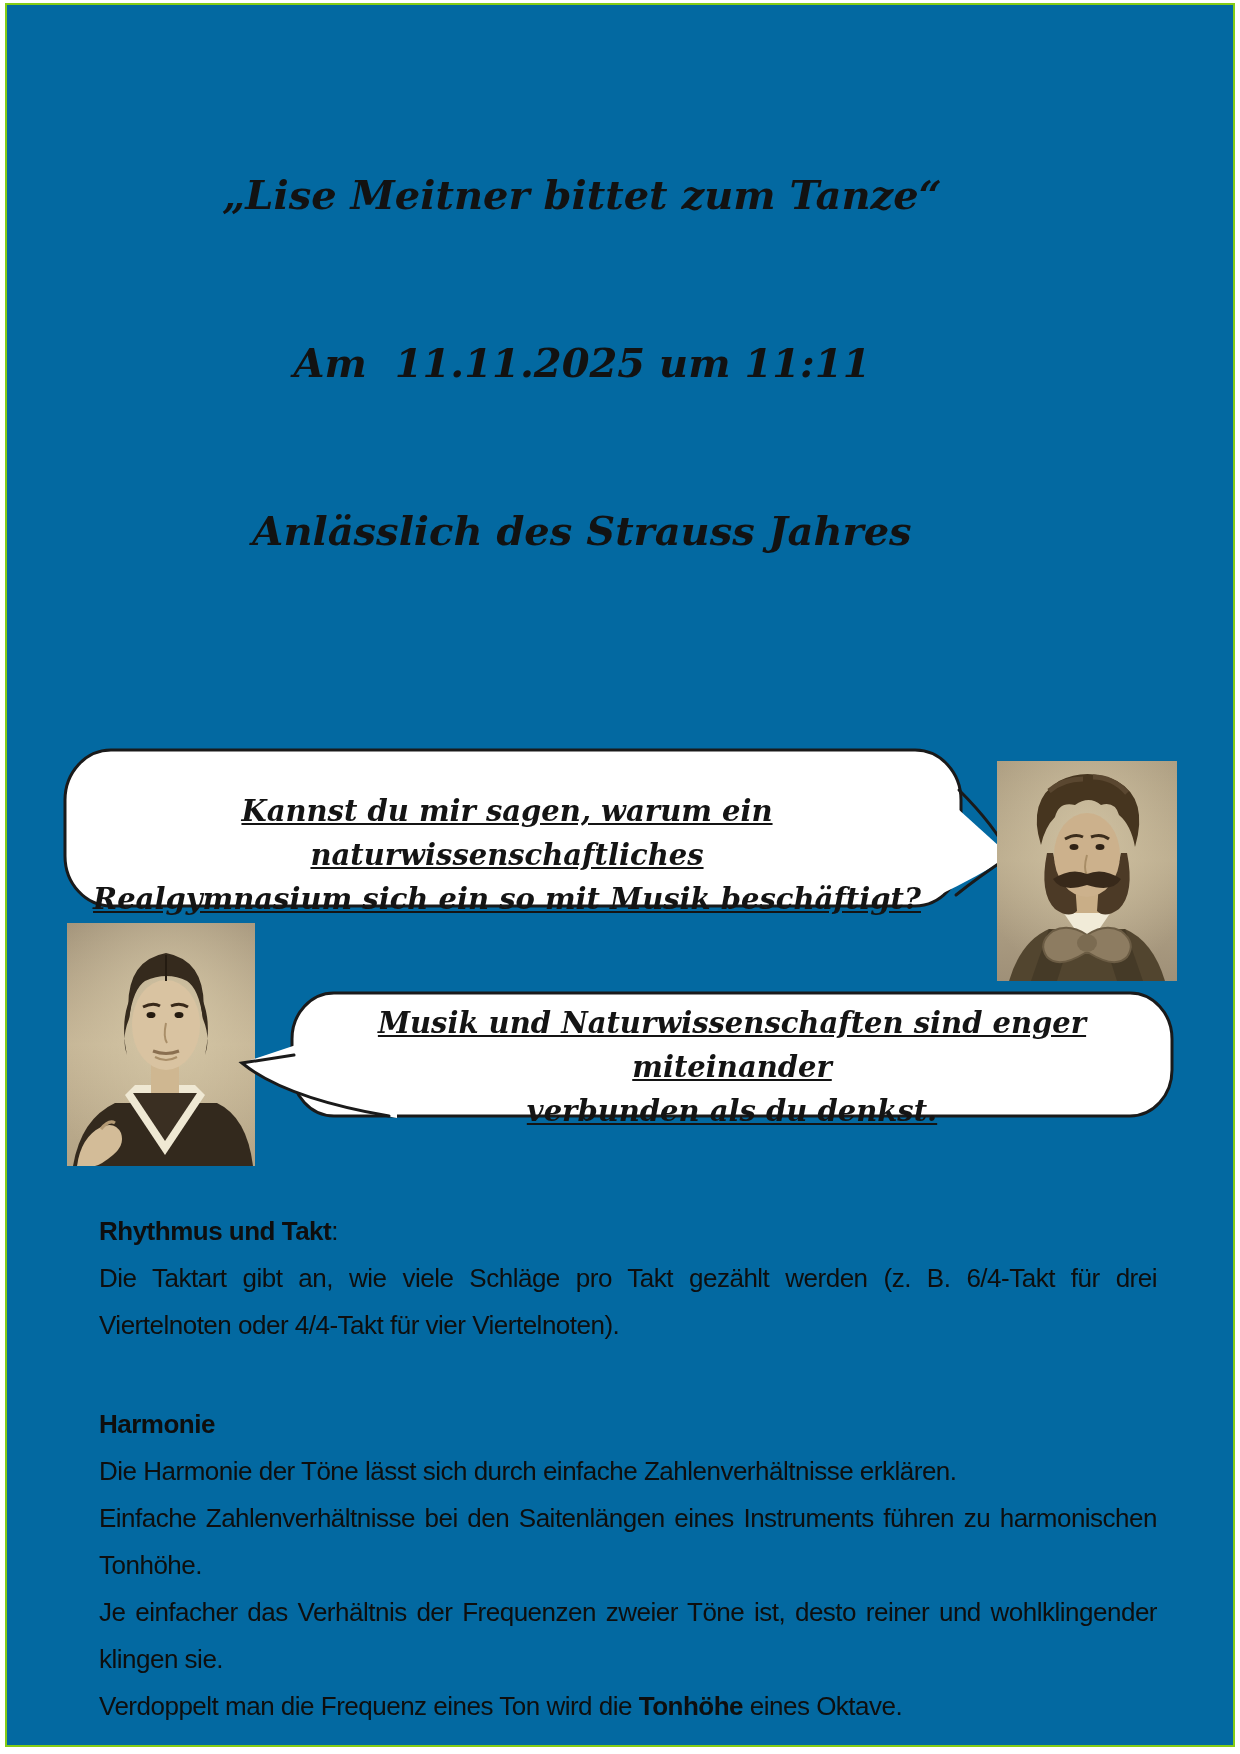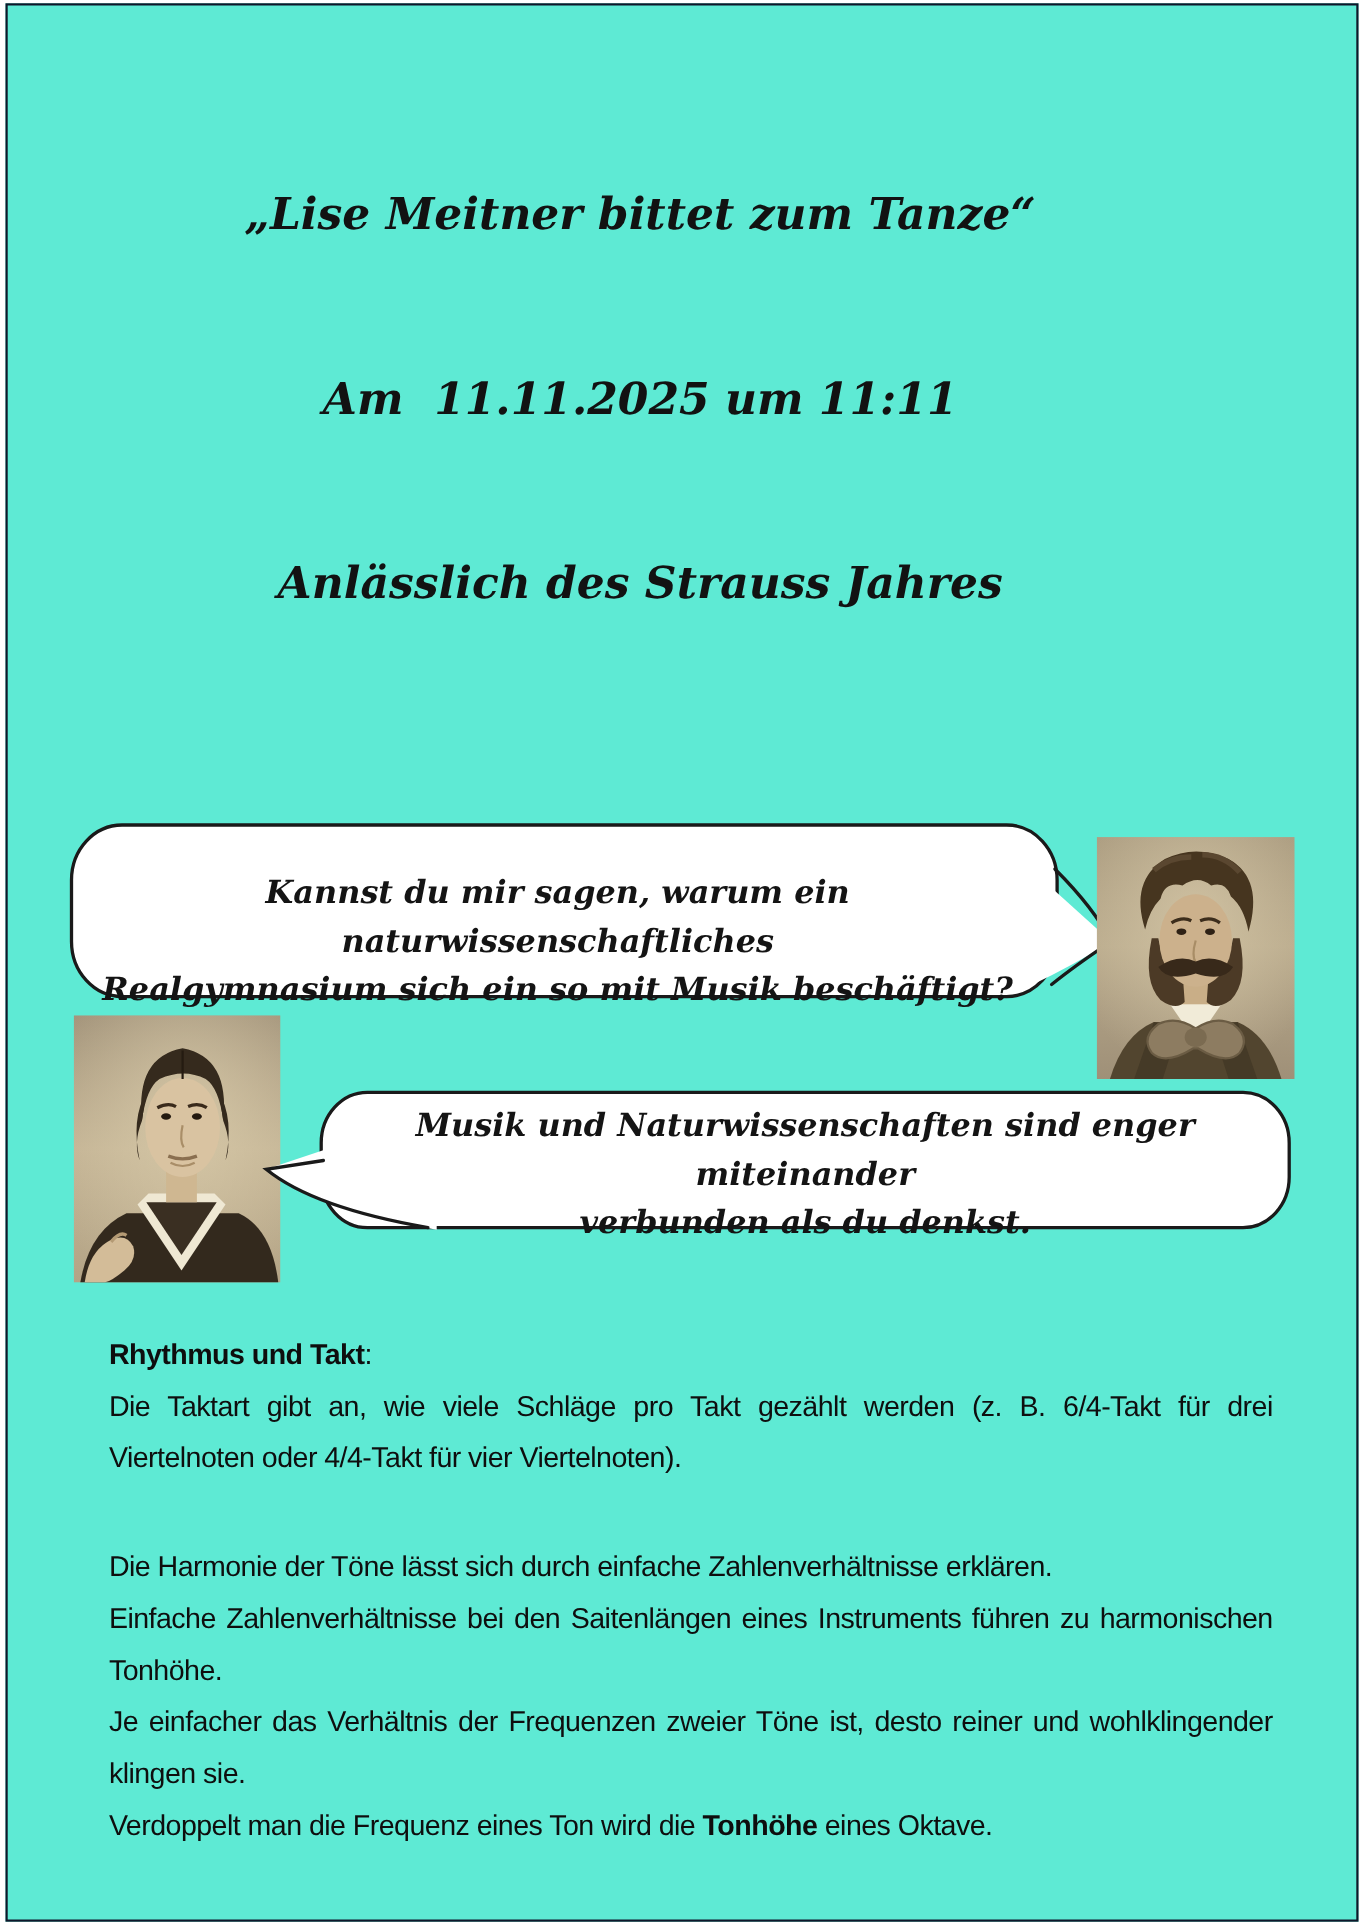--- a/index.html
+++ b/index.html
@@ -6,22 +6,22 @@
   body{
     width:1240px;height:1754px;
     background:#ffffff;
     font-family:"Liberation Sans",sans-serif;
     position:relative;
     overflow:hidden;
   }
   .page{
     position:absolute;
     left:5px; top:3px; right:5px; bottom:7px;
-    background:#5eead4;
-    border:2px solid #0f172a;
+    background:#0369a1;
+    border:2px solid #84cc16;
     box-sizing:border-box;
   }
   
   .title{
     position:relative;
     left:-38px;
     margin-top:50px;
     text-align:center;
     font-family:"DejaVu Serif",serif;
     font-style:italic;
@@ -41,20 +41,21 @@
   .bubble-text{
     position:absolute;
     font-family:"DejaVu Serif",serif;
     font-style:italic;
     font-weight:bold;
     font-size:29px;
     line-height:44px;
     text-align:center;
     white-space:pre-line;
     color:#141414;
+    text-decoration:underline;
   }
   .portrait{position:absolute;}
   
   .body-text{
     margin:22px 92px 0 92px;
     width:1058px;
     color:#0e0e0e;
     font-size:26px;
     letter-spacing:-0.5px;
     line-height:47px;
@@ -177,20 +178,23 @@
   <div class="body-text">
 
     <div class="section">
       <div class="heading">
         <span class="hb">Rhythmus und Takt</span><span class="hs">:</span>
       </div>
       <p class="body-par">Die Taktart gibt an, wie viele Schläge pro Takt gezählt werden (z. B. 6/4-Takt für drei Viertelnoten oder 4/4-Takt für vier Viertelnoten).</p>
     </div>
 
     <div class="section">
+      <div class="heading">
+        <span class="hb">Harmonie</span><span class="hs"></span>
+      </div>
       <p class="body-par no-just">Die Harmonie der Töne lässt sich durch einfache Zahlenverhältnisse erklären.</p>
       <p class="body-par">Einfache Zahlenverhältnisse bei den Saitenlängen eines Instruments führen zu harmonischen Tonhöhe.</p>
       <p class="body-par">Je einfacher das Verhältnis der Frequenzen zweier Töne ist, desto reiner und wohlklingender klingen sie.</p>
       <p class="body-par no-just"><span>Verdoppelt man die Frequenz eines Ton wird die </span><b>Tonhöhe</b><span> eines Oktave.</span></p>
     </div>
 
   </div>
 </div>
 
 </body></html>

